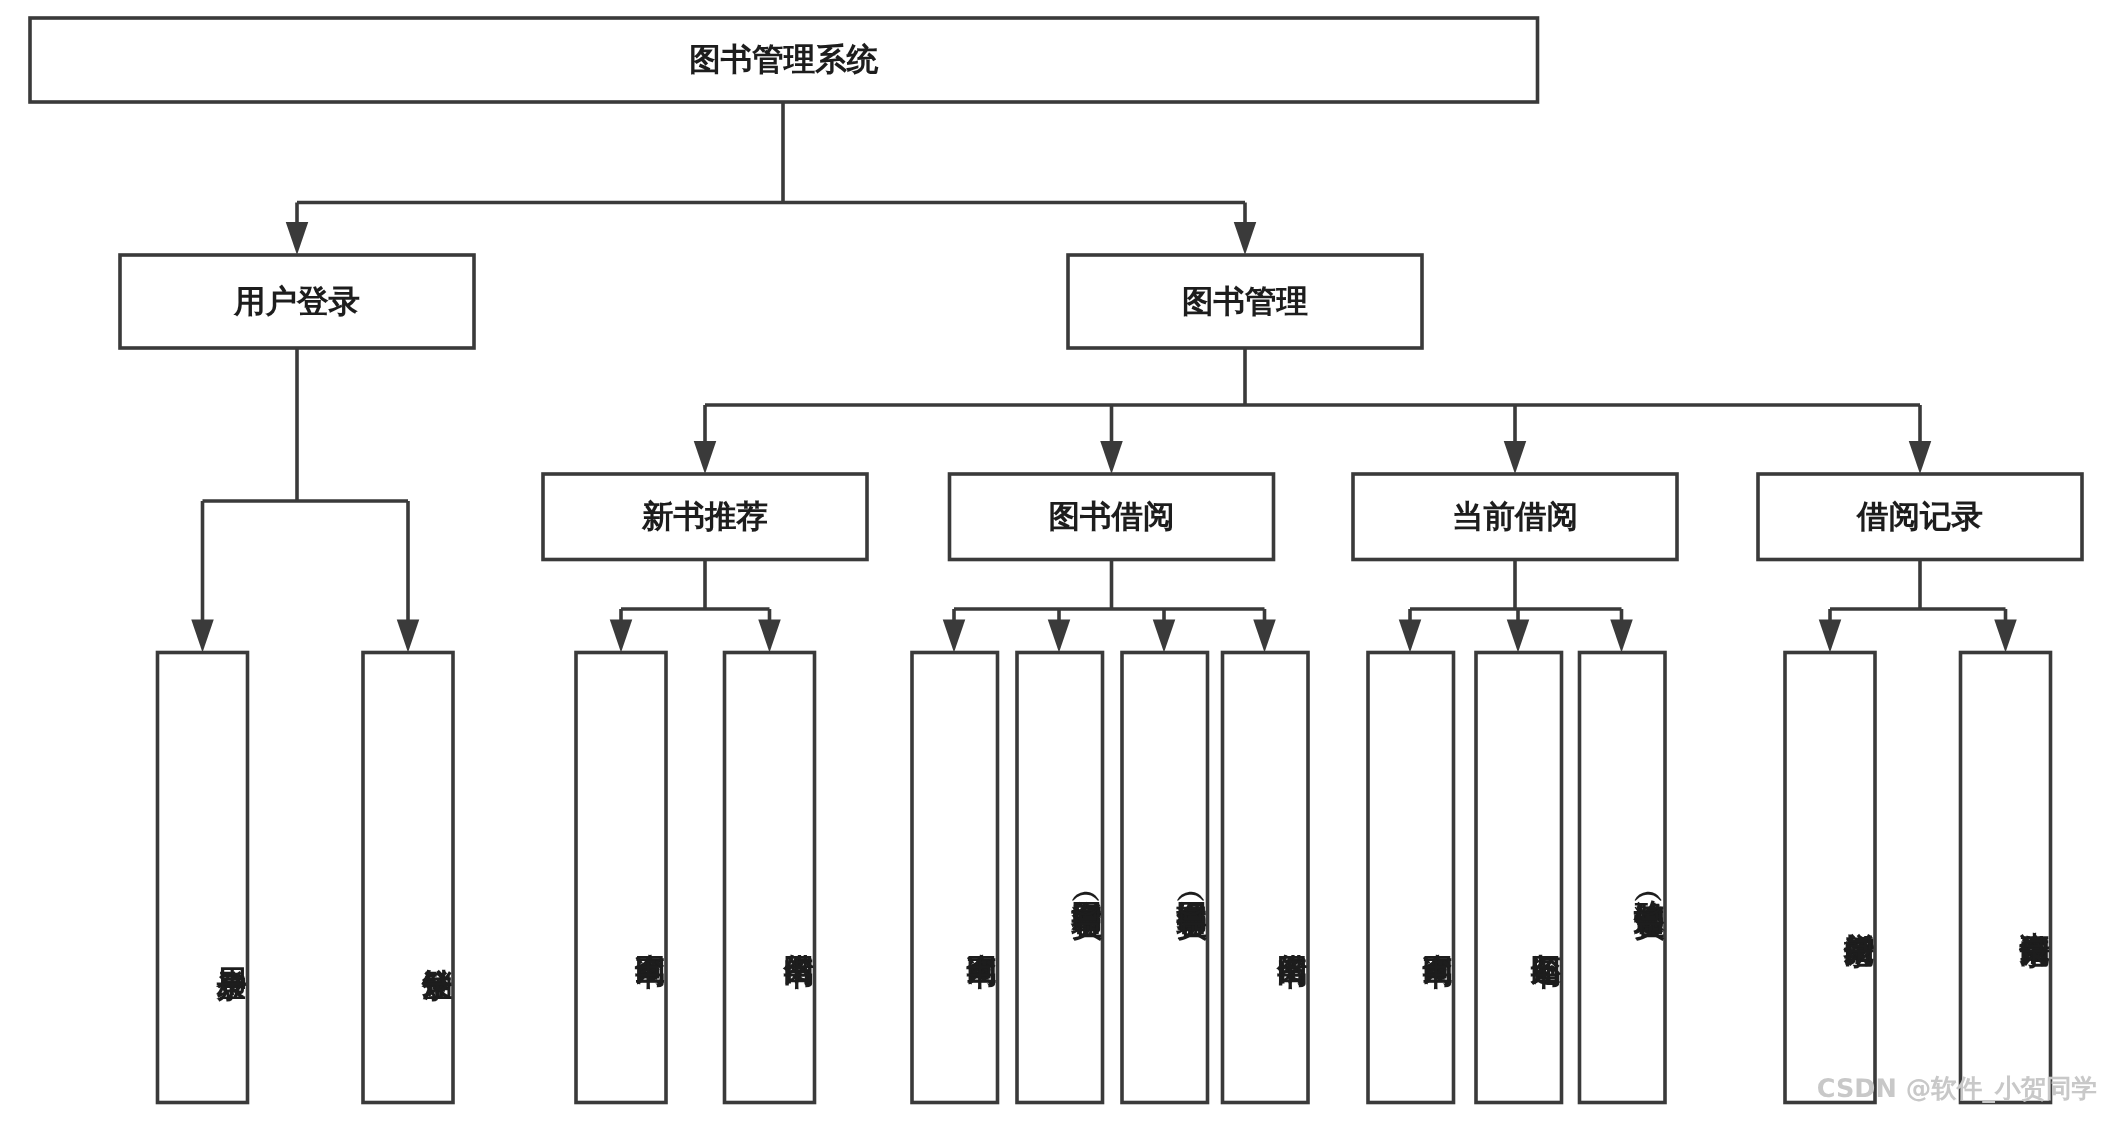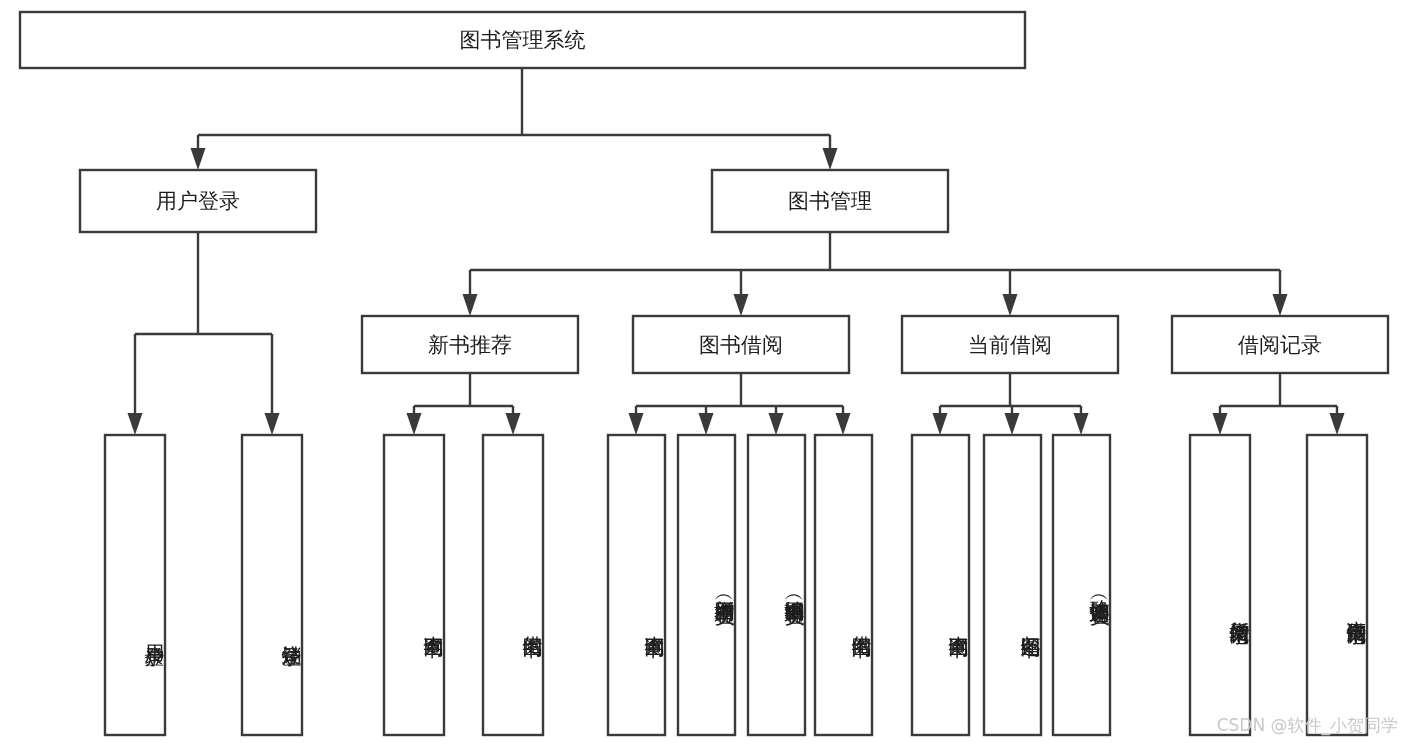--- a/index.html
+++ b/index.html
@@ -13,20 +13,21 @@
     height: 747px;
     font-family: "DejaVu Sans", "Liberation Sans", sans-serif;
     overflow: hidden;
     position: relative;
   }
   #diagram-root {
     position: relative;
     width: 1405px;
     height: 661px;
     background: #ffffff;
+    font-weight: bold;
   }
   svg#flow-svg {
     position: absolute;
     left: 0;
     top: 0;
     width: 1405px;
     height: 747px;
     display: block;
   }
   .node-box {

